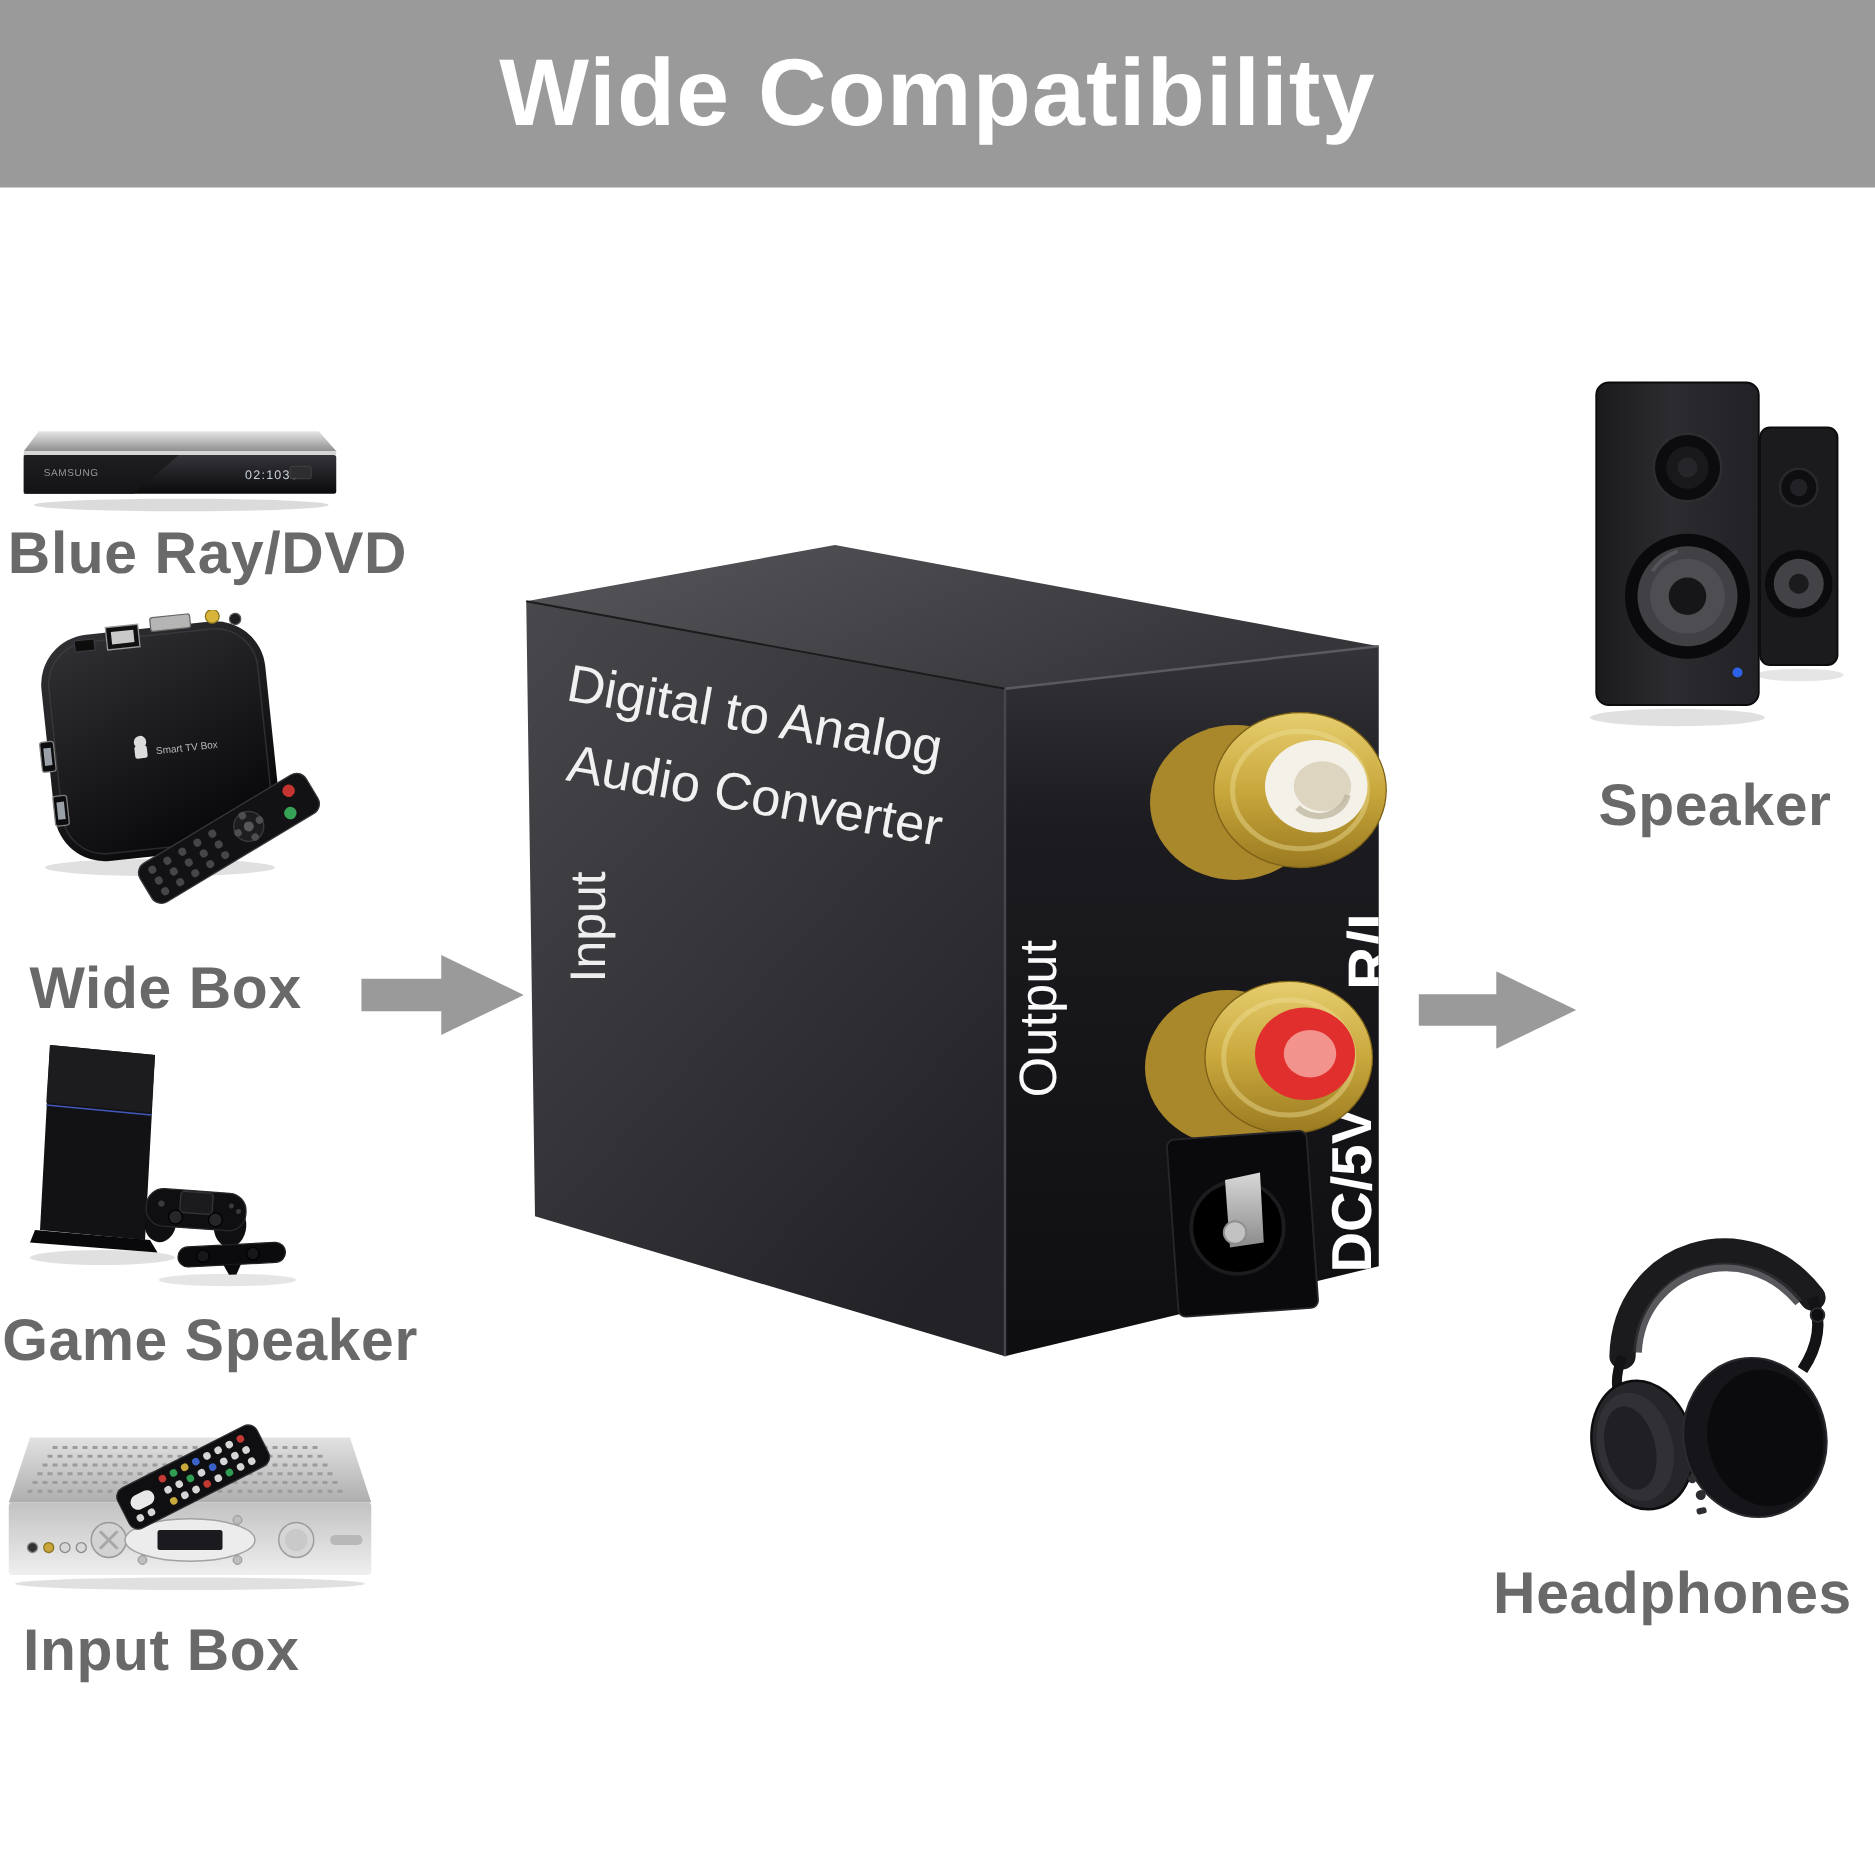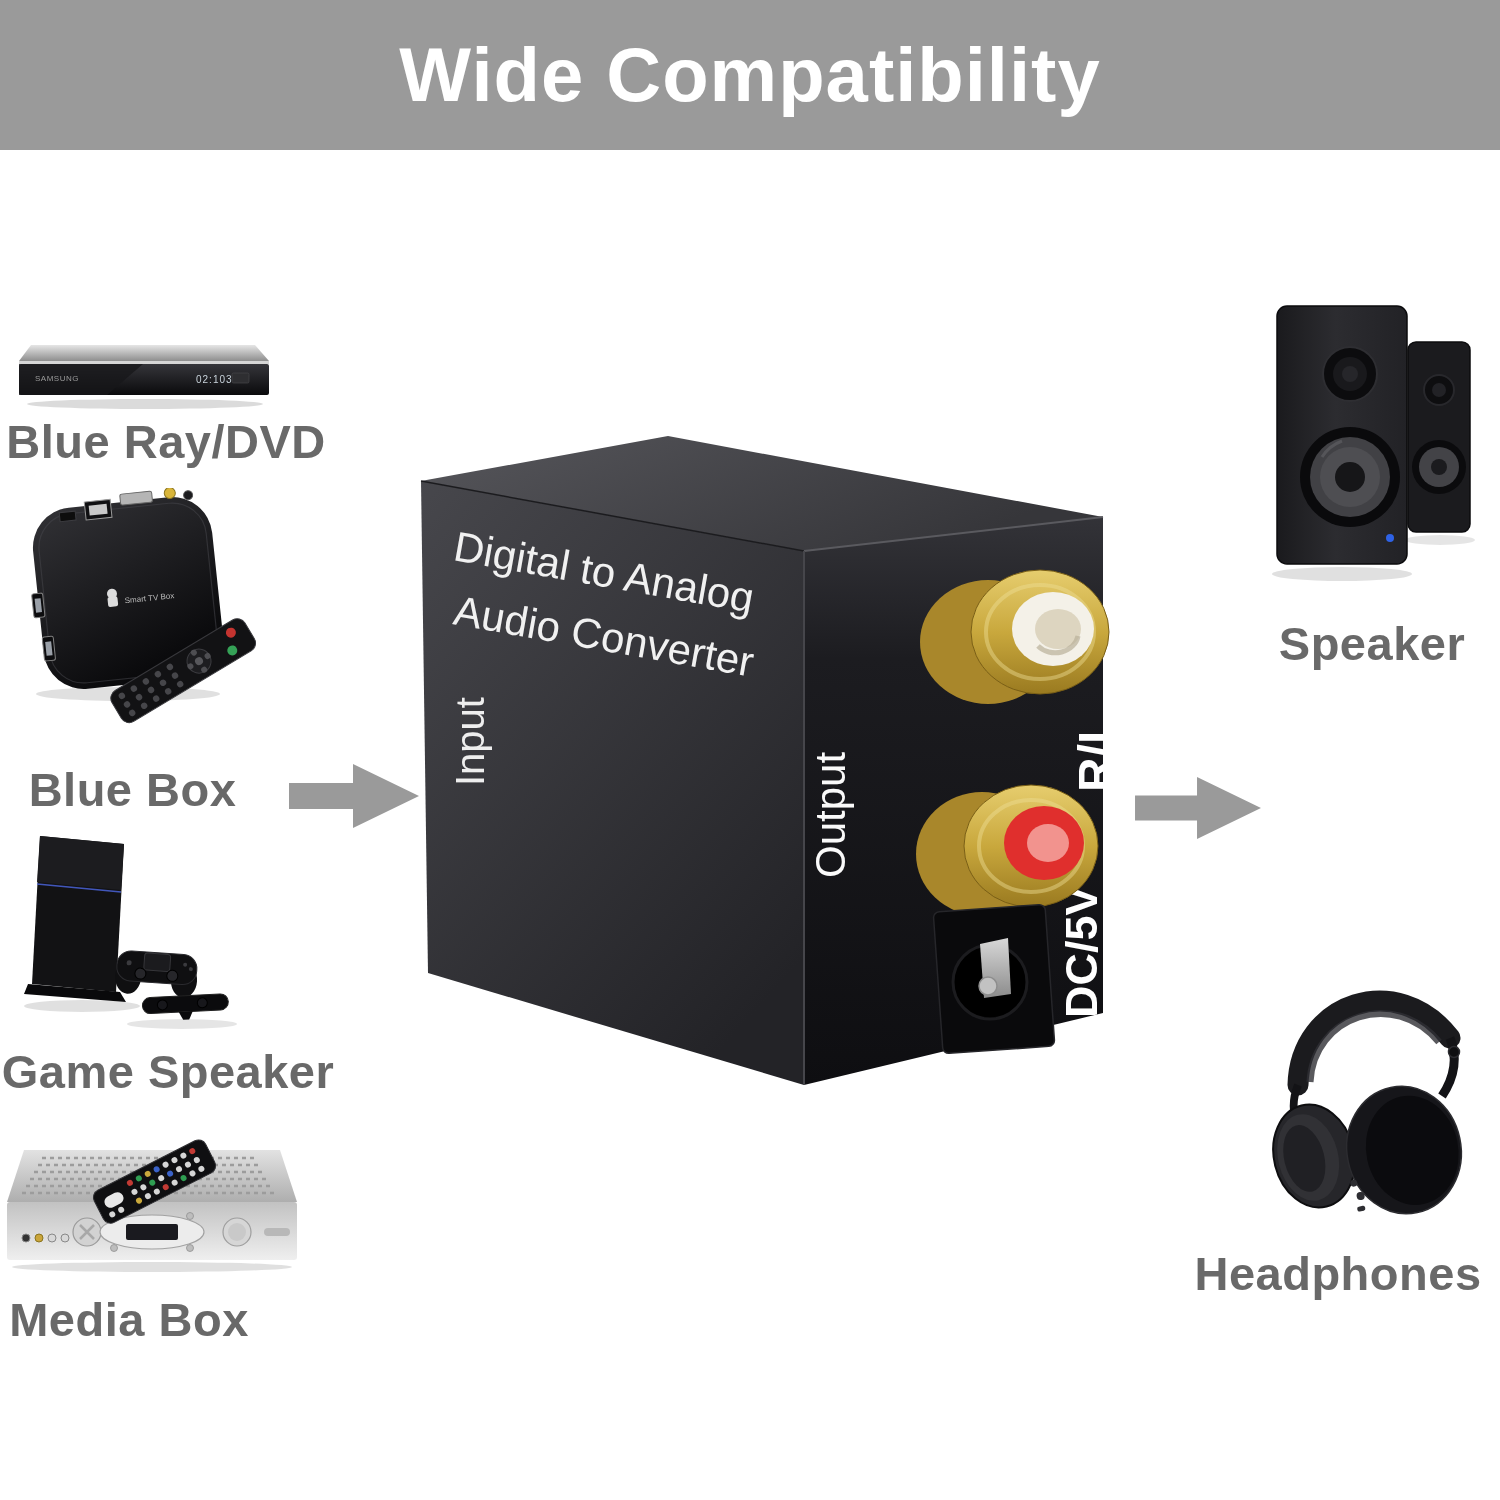--- a/index.html
+++ b/index.html
@@ -91,21 +91,21 @@
           <circle cx="54" cy="-18" r="3.2"></circle>
           <circle cx="68" cy="-18" r="3.2"></circle>
         <circle cx="12" cy="-8" r="3.2"></circle>
           <circle cx="26" cy="-8" r="3.2"></circle>
           <circle cx="40" cy="-8" r="3.2"></circle>
           <circle cx="54" cy="-8" r="3.2"></circle>
           <circle cx="68" cy="-8" r="3.2"></circle>
       </g>
     </g>
   </svg>
-  <div class="dev-label" style="left:0;top:762px;width:265px">Blue Box</div>
+  <div class="dev-label" style="left:0;top:762px;width:265px">Wide Box</div>
 
   <svg class="art" style="left:22px;top:828px" width="235" height="205" viewBox="0 0 235 205">
     <ellipse cx="60" cy="178" rx="58" ry="6" fill="#000" opacity="0.12"></ellipse>
     <ellipse cx="160" cy="196" rx="55" ry="5" fill="#000" opacity="0.10"></ellipse>
     <polygon points="18,8 102,16 94,164 10,156" fill="#121214"></polygon>
     <polygon points="18,8 102,16 99,62 15,54" fill="#1c1c1f"></polygon>
     <line x1="15" y1="56" x2="99" y2="64" stroke="#4a63d8" stroke-width="1.4" opacity="0.85"></line>
     <polygon points="6,156 98,164 104,174 2,166" fill="#09090b"></polygon>
     <g transform="translate(96,122) rotate(4)">
       <ellipse cx="12" cy="26" rx="13" ry="17" fill="#0f0f11"></ellipse>
@@ -190,21 +190,21 @@
           <circle cx="50" cy="-8" r="3" fill="#d6d6d6"></circle>
         <circle cx="60" cy="-8" r="3" fill="#d6d6d6"></circle>
           <circle cx="70" cy="-8" r="3" fill="#c23a34"></circle>
         <circle cx="80" cy="-8" r="3" fill="#d6d6d6"></circle>
           <circle cx="90" cy="-8" r="3" fill="#2f9e52"></circle>
         <circle cx="100" cy="-8" r="3" fill="#d6d6d6"></circle>
           <circle cx="110" cy="-8" r="3" fill="#d6d6d6"></circle>
       </g>
     </g>
   </svg>
-  <div class="dev-label" style="left:0;top:1292px;width:258px">Media Box</div>
+  <div class="dev-label" style="left:0;top:1292px;width:258px">Input Box</div>
 
   <svg class="art" style="left:289px;top:764px" width="130" height="64" viewBox="0 0 130 64">
     <polygon points="0,19 64,19 64,0 130,32 64,64 64,45 0,45" fill="#9a9a9a"></polygon>
   </svg>
   <svg class="art" style="left:1133px;top:777px" width="130" height="62" viewBox="0 0 130 64">
     <polygon points="0,19 64,19 64,0 130,32 64,64 64,45 0,45" fill="#9a9a9a"></polygon>
   </svg>
 
   <svg class="art" style="left:390px;top:410px" width="760" height="700" viewBox="390 410 760 700">
     <defs>

